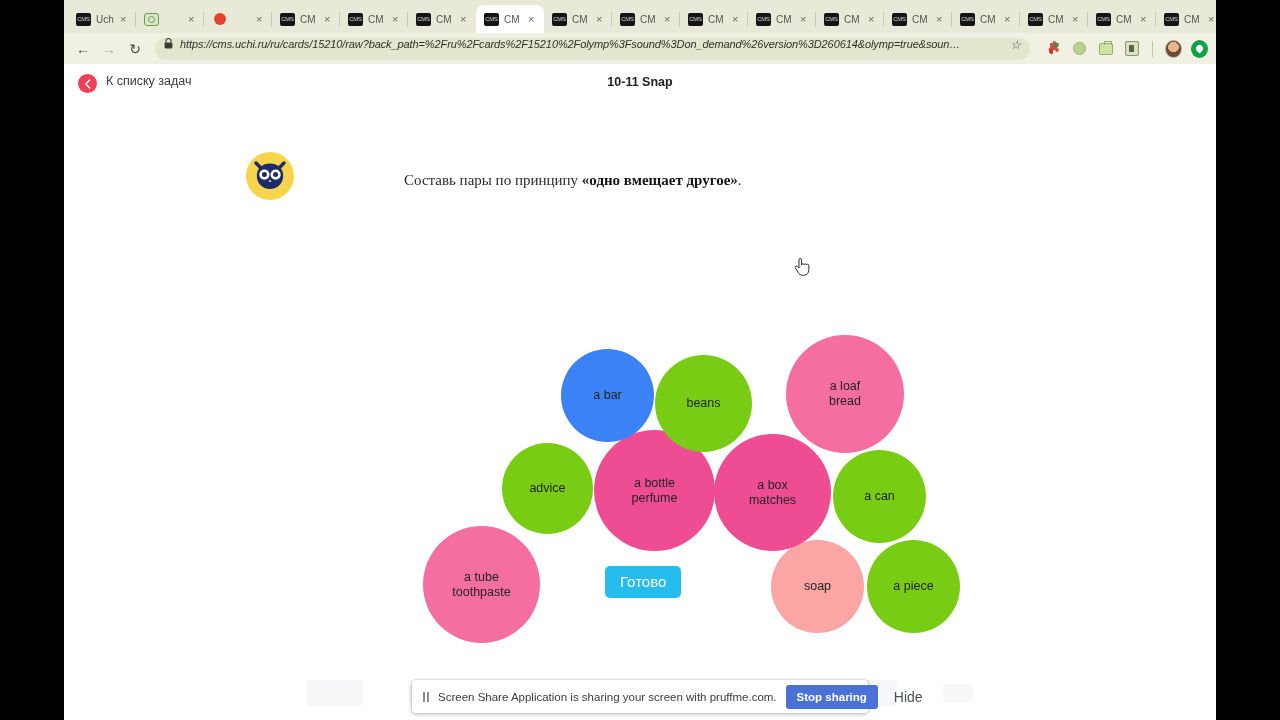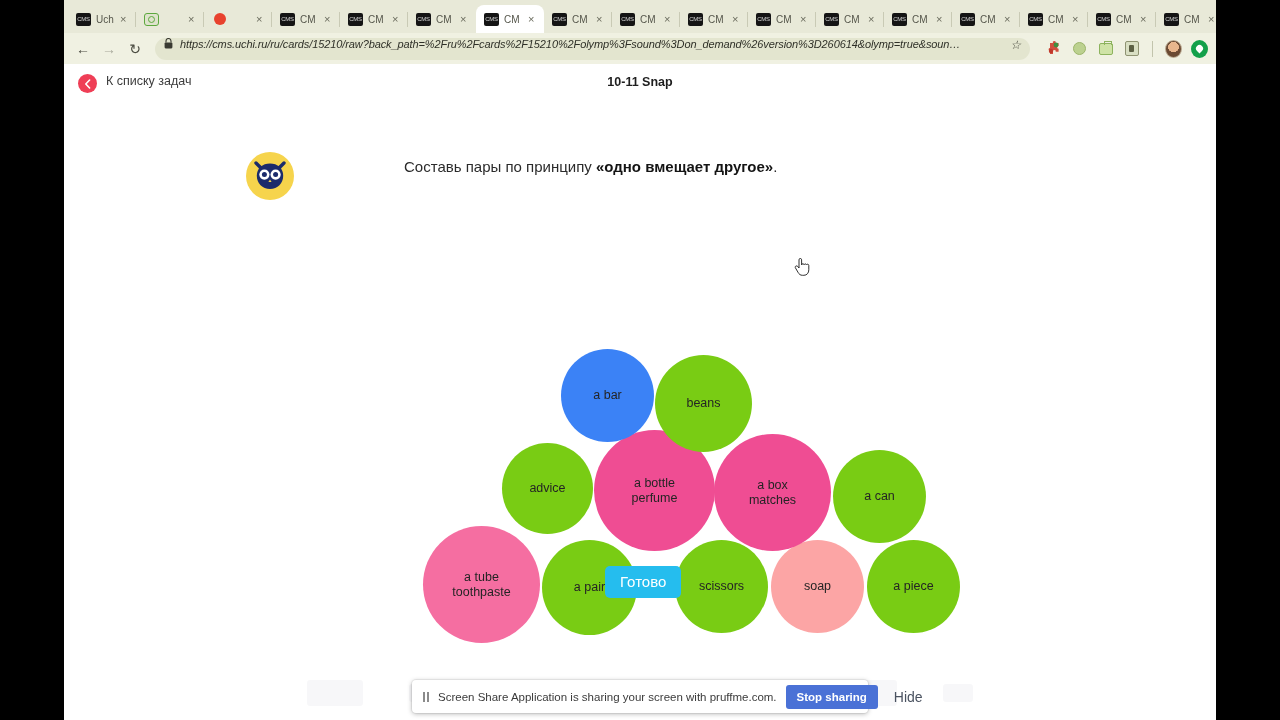--- a/index.html
+++ b/index.html
@@ -120,22 +120,22 @@
 
   
   .task-row { position: relative; height: 64px; }
   .owl {
     position: absolute; left: 182px; top: 48px; width: 48px; height: 48px;
     border-radius: 50%; background: #f6d44c;
     display: flex; align-items: center; justify-content: center;
   }
   .owl svg { display: block; }
   .task-text {
-    position: absolute; left: 340px; top: 54px; font-size: 15px; color: #2b2b2b;
-    font-family: Liberation Sans, sans-serif;
+    position: absolute; left: 340px; top: 68px; font-size: 15px; color: #2b2b2b;
+    font-family: Liberation Serif, serif;
   }
   .task-text b { font-weight: bold; color: #141414; }
 
   
   .bubble-area { position: relative; width: 1152px; height: 420px; }
   .bubble {
     position: absolute; border-radius: 50%;
     display: flex; align-items: center; justify-content: center; text-align: center;
     font-size: 12.5px; color: #242424; line-height: 1.18;
     font-family: "Liberation Sans", sans-serif; user-select: none;
@@ -355,40 +355,37 @@
         </div>
       </div>
 
       <div class="bubble-area" id="bubble-area">
           <div class="bubble" style="left: 803px; top: 372px; width: 93px; height: 93px; background: rgb(121, 204, 20);">
             <span>a piece</span>
           </div>
           <div class="bubble" style="left: 707px; top: 372px; width: 93px; height: 93px; background: #fca5a5; text-align: center;">
             <span>soap</span>
           </div>
-          <div class="bubble" style="left: 611px; top: 372px; width: 93px; height: 93px; background: rgb(121, 204, 20);">
-            <span>scissors</span>
-          </div>
-          <div class="bubble" style="left: 478px; top: 372px; width: 95px; height: 95px; background: rgb(121, 204, 20);">
-            <span>a pair</span>
-          </div>
           <div class="bubble" style="left: 769px; top: 282px; width: 93px; height: 93px; background: rgb(121, 204, 20);">
             <span>a can</span>
           </div>
           <div class="bubble" style="left: 359px; top: 358px; width: 117px; height: 117px; background: rgb(245, 110, 161);">
             <span>a tube<br>toothpaste</span>
           </div>
           <div class="bubble" style="left: 650px; top: 266px; width: 117px; height: 117px; background: rgb(239, 77, 147);">
             <span>a box<br>matches</span>
           </div>
           <div class="bubble" style="left: 530px; top: 262px; width: 121px; height: 121px; background: rgb(239, 77, 147);">
             <span>a bottle<br>perfume</span>
           </div>
           <div class="bubble" style="left: 438px; top: 275px; width: 91px; height: 91px; background: rgb(121, 204, 20);">
             <span>advice</span>
+          </div>
+          <div class="bubble" style="left: 722px; top: 167px; width: 118px; height: 118px; background: rgb(245, 110, 161);">
+            <span>a loaf<br>bread</span>
           </div>
           <div class="bubble" style="left: 591px; top: 187px; width: 97px; height: 97px; background: rgb(121, 204, 20);">
             <span>beans</span>
           </div>
           <div class="bubble" style="left: 497px; top: 181px; width: 93px; height: 93px; background: #3b82f6;">
             <span>a bar</span>
           </div>
         <button class="done-btn">Готово</button>
         <div class="cursor">
           <svg width="16" height="19" viewBox="0 0 16 19">

